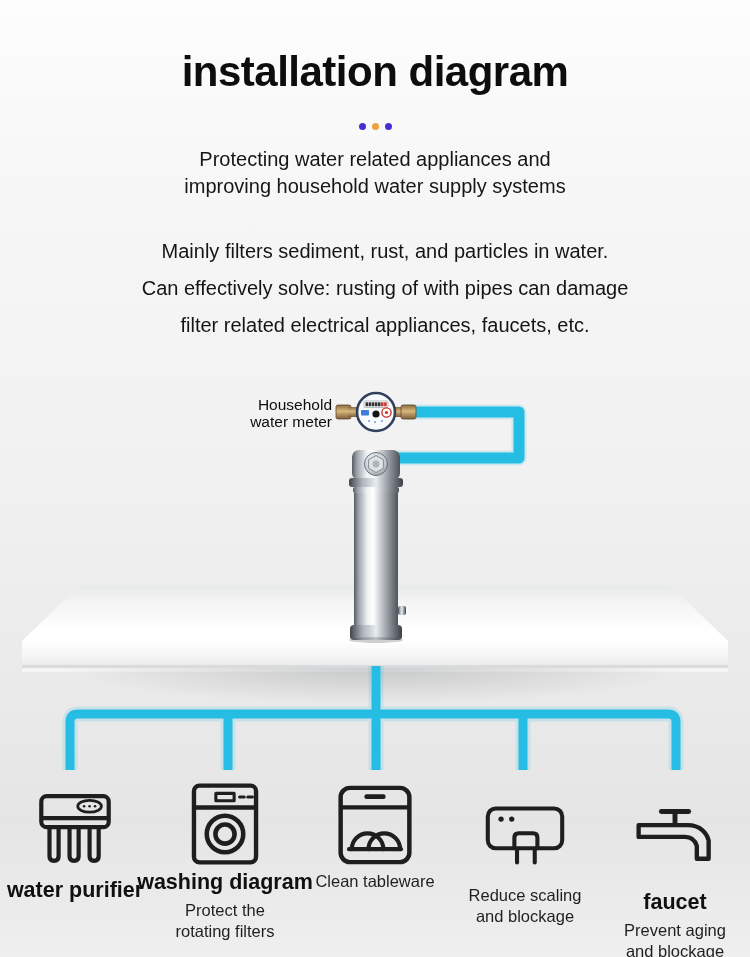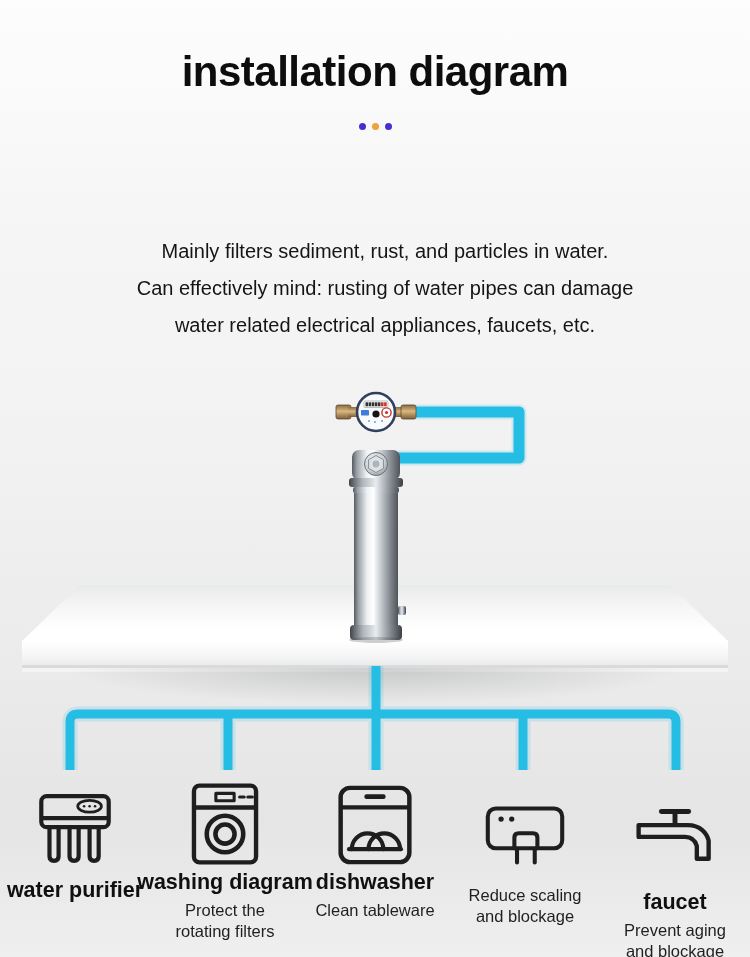--- a/index.html
+++ b/index.html
@@ -39,26 +39,34 @@
 <body>
 
 <div class="page">
 
   <div class="center title">installation diagram</div>
   <div class="center dots">
     <span style="background-color: rgb(75, 43, 209);"></span>
     <span style="background-color: rgb(237, 162, 61);"></span>
     <span style="background-color: rgb(75, 43, 209);"></span>
   </div>
+  <div class="center subtitle">
+    <div>Protecting water related appliances and</div>
+    <div>improving household water supply systems</div>
+  </div>
   <div class="center intro">
     <div>Mainly filters sediment, rust, and particles in water.</div>
-    <div>Can effectively mind: rusting of water pipes can damage</div>
-    <div>water related electrical appliances, faucets, etc.</div>
-  </div>
-
+    <div>Can effectively solve: rusting of with pipes can damage</div>
+    <div>filter related electrical appliances, faucets, etc.</div>
+  </div>
+
+  <div class="meter-label">
+    <div>Household</div>
+    <div>water meter</div>
+  </div>
 
   <svg class="abs" style="left:390px;top:400px" width="145" height="70" viewBox="0 0 145 70">
     <g fill="none" stroke-linejoin="round" stroke-width="15" opacity="0.18" stroke="#25bde4">
       <path d="M 15,12 H 129 V 58 H 8"></path>
     </g>
     <g fill="none" stroke-linejoin="round" stroke-width="11" stroke="#25bde4">
       <path d="M 15,12 H 129 V 58 H 8"></path>
     </g>
   </svg>
 
@@ -198,21 +206,20 @@
           <rect x="5" y="4" width="74" height="80" rx="10"></rect>
           <line x1="33" y1="13.5" x2="51" y2="13.5" stroke-width="5"></line>
           <line x1="6" y1="25" x2="78" y2="25"></line>
           <g stroke-width="4.4">
             <path d="M 17,70 A 17 17 0 1 1 51,70"></path>
             <path d="M 35,70 A 17 17 0 1 1 69,70"></path>
             <line x1="14" y1="70" x2="70" y2="70"></line>
           </g>
         </svg>
       </div>
-      <div class="app-label">dishwasher</div>
       <div class="app-desc">
         <div>Clean tableware</div>
       </div>
     </div>
 
     <div class="app-col">
       <div class="icon-box" style="padding-bottom:14px">
         <svg width="90" height="62" viewBox="0 0 96 70" fill="none" stroke="#1e1e1e" stroke-width="4.6" stroke-linecap="round" stroke-linejoin="round">
           <rect x="6" y="5" width="84" height="45" rx="9"></rect>
           <circle cx="21" cy="17" r="3" fill="#1e1e1e" stroke="none"></circle>

